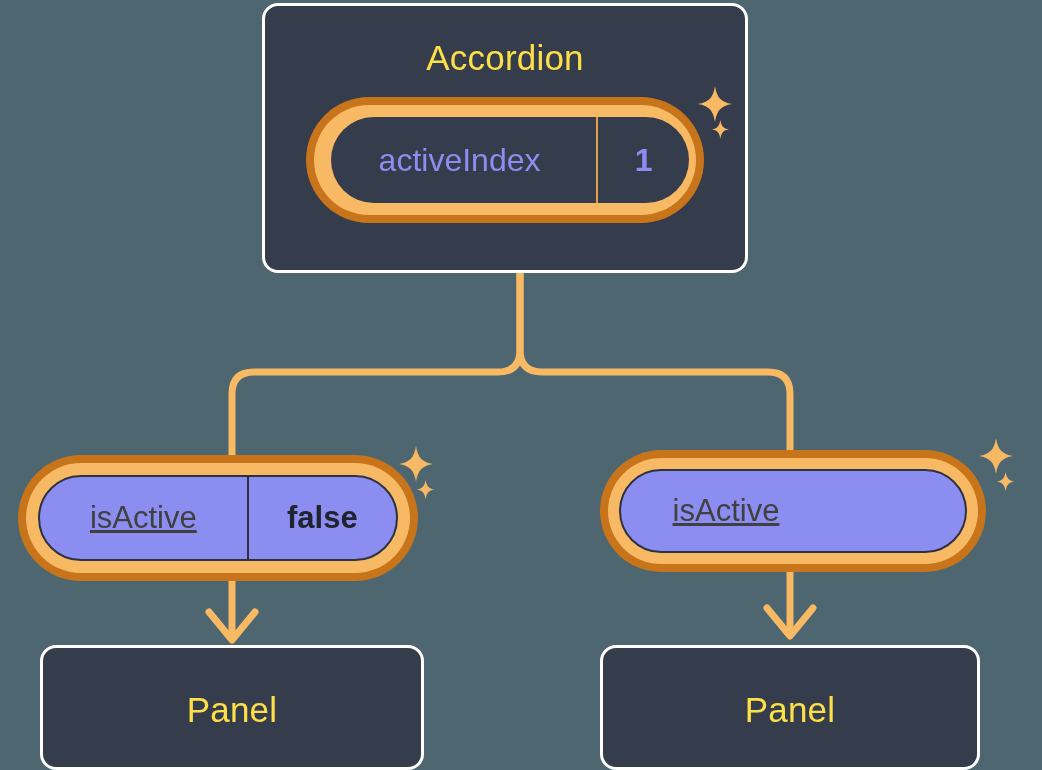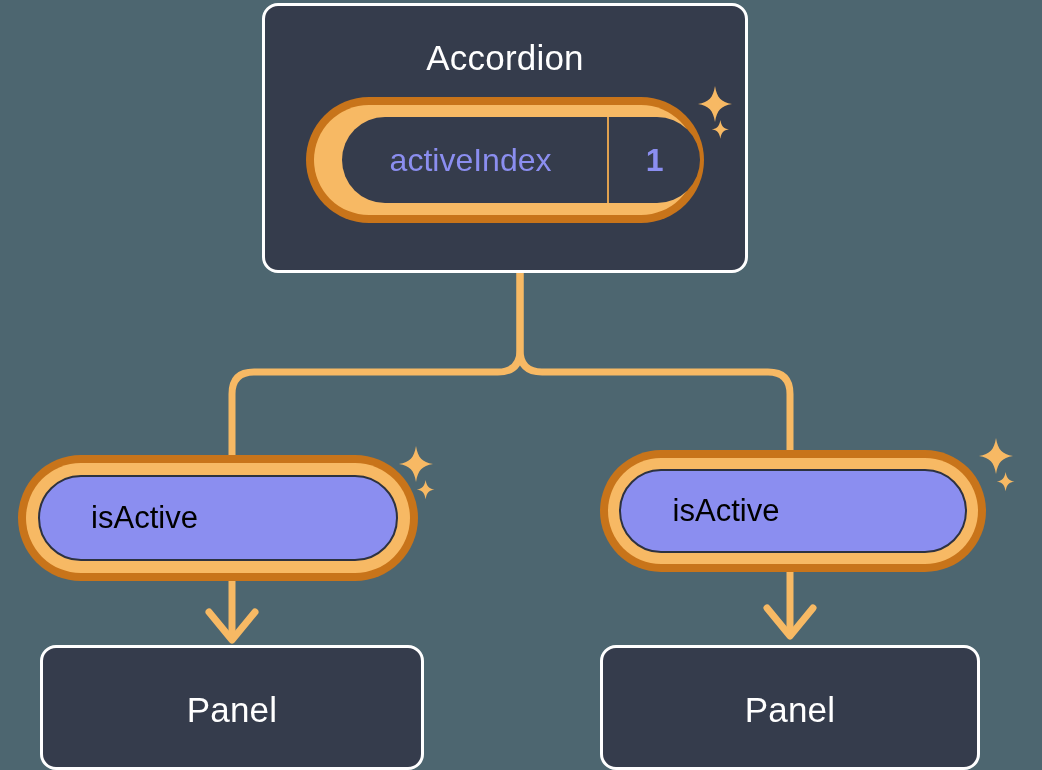--- a/index.html
+++ b/index.html
@@ -35,21 +35,21 @@
     background: #353c4c;
     border: 3px solid #ffffff;
     border-radius: 16px;
     box-sizing: border-box;
   }
   .comp-title {
     position: absolute;
     left: 0;
     width: 100%;
     text-align: center;
-    color: #ffffff;
+    color: #fde047;
     font-size: 35px;
     font-weight: 400;
     letter-spacing: 0.2px;
     white-space: nowrap;
   }
 
   
   .pill {
     position: absolute;
     box-sizing: border-box;
@@ -98,23 +98,24 @@
     font-size: 32px;
     font-weight: 400;
   }
   .pill-body.dark .pill-val {
     color: #8b8ef0;
     font-size: 32px;
     font-weight: 700;
     border-left: 2px solid #e0a14f;
   }
   .pill-body.purple .pill-key {
-    color: #000000;
+    color: #404040;
     font-size: 31px;
     font-weight: 400;
+    text-decoration: underline;
   }
   .pill-body.purple .pill-val {
     color: #20242f;
     font-size: 31px;
     font-weight: 700;
     border-left: 2px solid #2d3240;
   }
 
   
   .sparkle {
@@ -149,36 +150,37 @@
     <path d="M 767 608 L 790 636 L 813 608" fill="none" stroke="#f7b964" stroke-width="7" stroke-linecap="round" stroke-linejoin="round"></path>
   </svg>
 
   <div class="comp-box" style="left:262px; top:3px; width:486px; height:270px;">
     <div class="comp-title" style="top:32px;">Accordion</div>
   </div>
 
   <div class="pill" style="left:306px; top:97px; width:398px; height:126px;">
     <div class="pill-outer" style="left:0; top:0; width:398px; height:126px;"></div>
     <div class="pill-mid" style="left:8px; top:8px; width:382px; height:110px;"></div>
-    <div class="pill-body dark" style="left:36px; top:20px; width:358px; height:86px;gap:8px;">
+    <div class="pill-body dark" style="left:25px; top:20px; width:358px; height:86px;gap:8px;">
       <div class="pill-key" style="width:263px;">activeIndex</div>
       <div class="pill-val" style="width:95px;">1</div>
     </div>
   </div>
 
   <svg class="sparkle" style="left:694px; top:84px;" width="46" height="62" viewBox="0 0 46 62">
     <path d="M16 0 C18 12 22 16 33 18 C22 20 18 24 16 36 C14 24 10 20 -1 18 C10 16 14 12 16 0 Z" transform="translate(5,2)" fill="#f7b964"></path>
     <path d="M12 0 C13.4 8 16 10.8 23 12 C16 13.2 13.4 16 12 24 C10.6 16 8 13.2 1 12 C8 10.8 10.6 8 12 0 Z" transform="translate(17,36) scale(0.78)" fill="#f7b964"></path>
   </svg>
 
   <div class="pill" style="left:18px; top:455px; width:400px; height:126px;">
     <div class="pill-outer" style="left:0; top:0; width:400px; height:126px;"></div>
     <div class="pill-mid" style="left:8px; top:8px; width:384px; height:110px;"></div>
     <div class="pill-body purple" style="left:20px; top:20px; width:360px; height:86px;">
       <div class="pill-key" style="width:209px;">isActive</div>
+      <div class="pill-val" style="width:151px;">false</div>
     </div>
   </div>
 
   <svg class="sparkle" style="left:396px; top:444px;" width="52" height="64" viewBox="0 0 52 64">
     <path d="M16 0 C18 12 22 16 33 18 C22 20 18 24 16 36 C14 24 10 20 -1 18 C10 16 14 12 16 0 Z" transform="translate(4,2)" fill="#f7b964"></path>
     <path d="M12 0 C13.4 8 16 10.8 23 12 C16 13.2 13.4 16 12 24 C10.6 16 8 13.2 1 12 C8 10.8 10.6 8 12 0 Z" transform="translate(20,36) scale(0.8)" fill="#f7b964"></path>
   </svg>
 
   <div class="comp-box" style="left:40px; top:645px; width:384px; height:125px;">
     <div class="comp-title" style="top:42px;">Panel</div>

